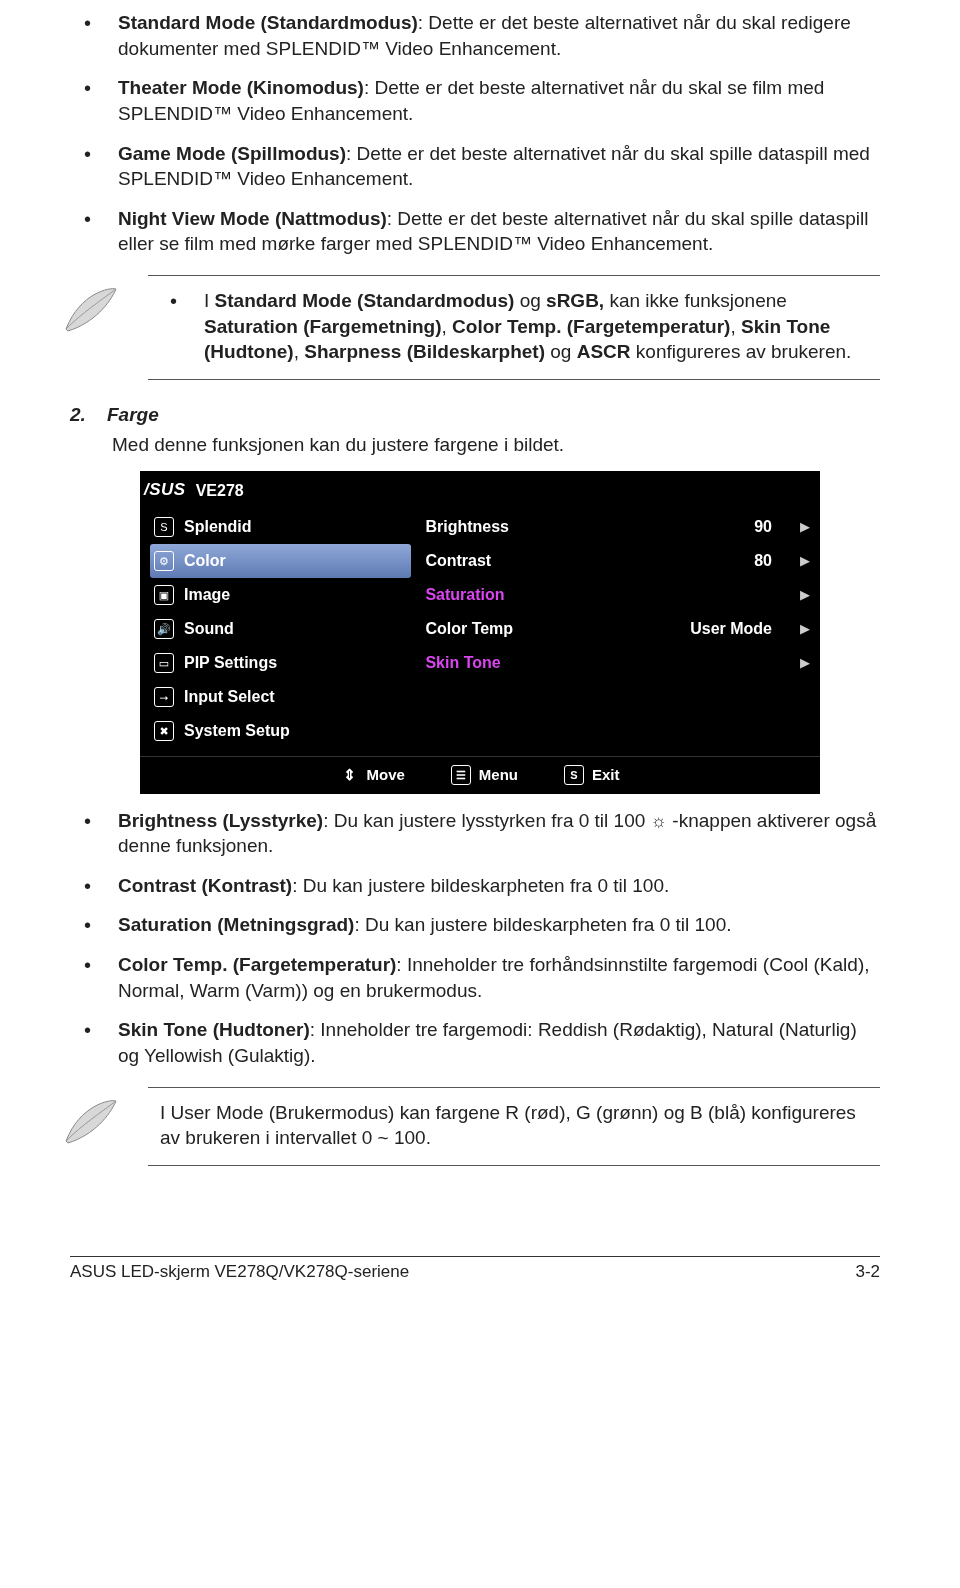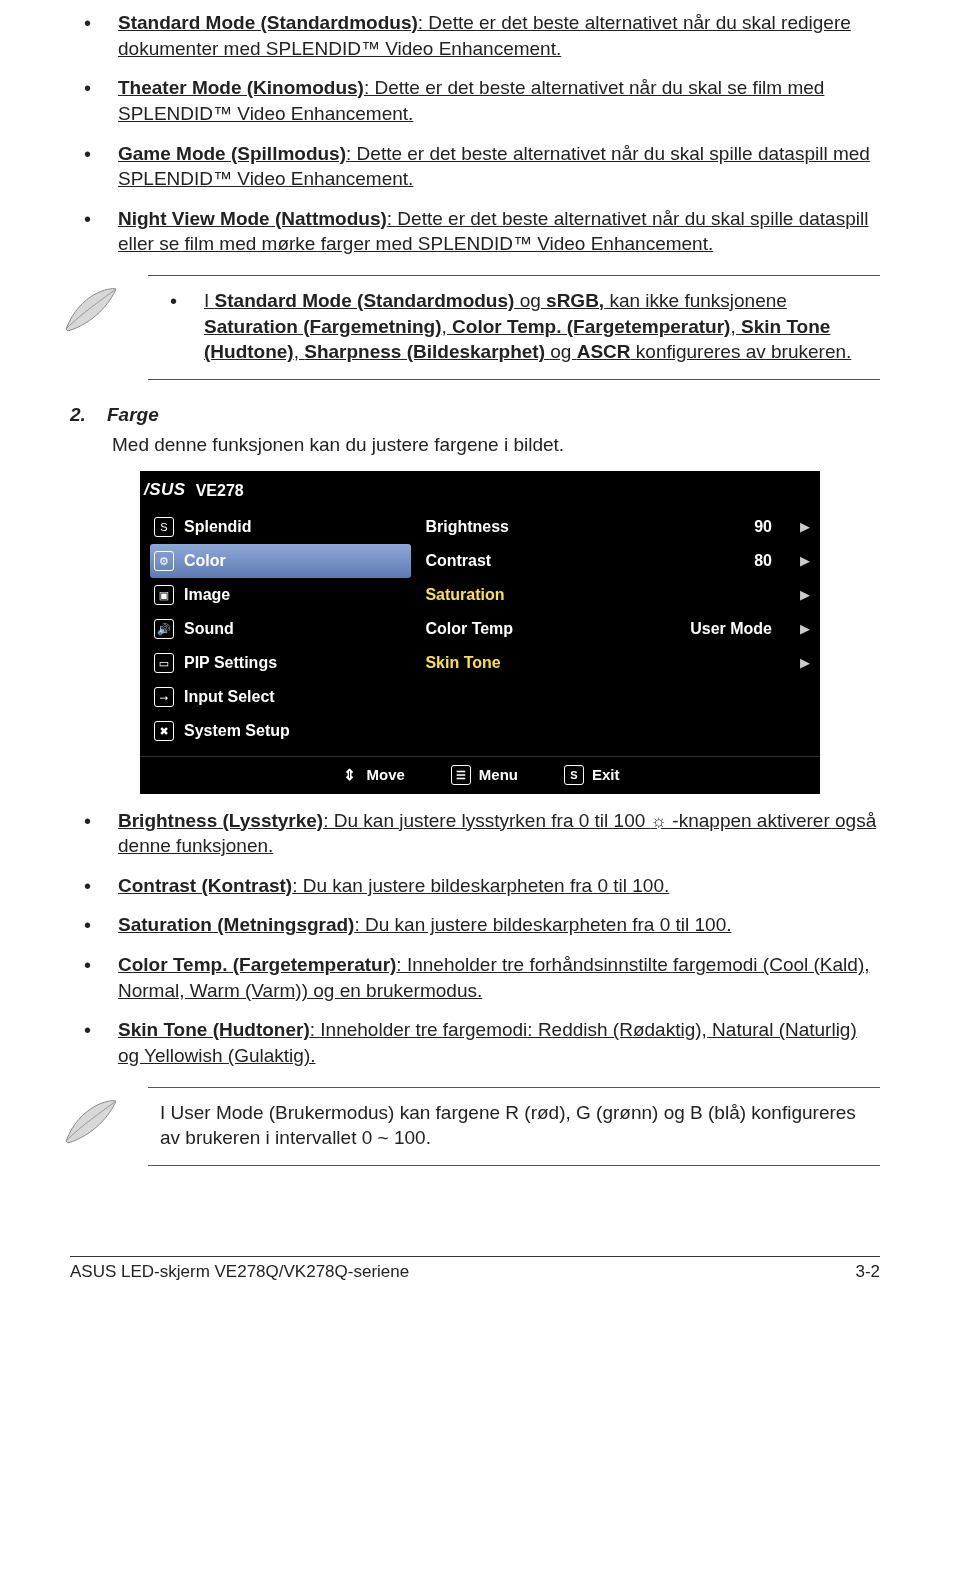--- a/index.html
+++ b/index.html
@@ -8,21 +8,21 @@
     font-family:Arial,Helvetica,sans-serif;
     color:#222;
     font-size:19px;
     line-height:1.35;
     background:#fff;
   }
   .page{
     padding:10px 80px 0 70px;
   }
   ul.bul{list-style:none;margin:0;padding:0;}
-  ul.bul>li{position:relative;padding-left:48px;margin:0 0 14px 0;text-decoration:underline;}
+  ul.bul>li{position:relative;padding-left:48px;margin:0 0 14px 0;}
   ul.bul>li:before{content:"•";position:absolute;left:14px;top:0;font-size:20px;}
   .b{font-weight:bold;}
   .note-wrap{position:relative;margin:18px 0 22px 0;padding-left:78px;}
   .note-box{border-top:1px solid #555;border-bottom:1px solid #555;padding:12px 4px 14px 8px;}
   .note-box ul.bul>li{margin-bottom:0;}
   .feather{
     position:absolute;left:-10px;top:8px;width:60px;height:54px;
   }
   .sec-head{margin:6px 0 4px 0;font-style:italic;}
   .sec-desc{margin:0 0 14px 0;}
@@ -37,21 +37,21 @@
   .osd-left{width:42%;padding:2px 0 8px 0;}
   .osd-right{width:58%;padding:2px 10px 8px 0;text-align:right;}
   .lrow{display:flex;align-items:center;height:34px;padding-left:14px;gap:10px;}
   .lrow .icon{width:18px;height:18px;display:inline-flex;align-items:center;justify-content:center;border:1px solid #fff;border-radius:3px;font-size:11px;}
   .lrow.sel{
     background:linear-gradient(#8fa8d8,#5e7ab3);
     border-radius:3px;margin:0 10px;padding-left:4px;
   }
   .rrow{display:flex;align-items:center;height:34px;justify-content:space-between;padding-left:4px;}
   .rrow .lbl{color:#fff;}
-  .rrow.dim .lbl,.rrow.dim .val{color:#fde047;}
+  .rrow.dim .lbl,.rrow.dim .val{color:#d946ef;}
   .rrow .rside{display:flex;align-items:center;gap:28px;min-width:120px;justify-content:flex-end;}
   .arrow{font-size:13px;color:#ccc;}
   .osd-bottom{
     border-top:1px solid #333;
     display:flex;justify-content:center;align-items:center;gap:46px;
     padding:8px 0;font-weight:bold;font-size:15px;
   }
   .osd-bottom .grp{display:flex;align-items:center;gap:8px;}
   .mini-icon{width:18px;height:18px;display:inline-flex;align-items:center;justify-content:center;border:1px solid #fff;border-radius:3px;font-size:11px;}
   .mini-icon.plain{border:none;font-size:15px;}

